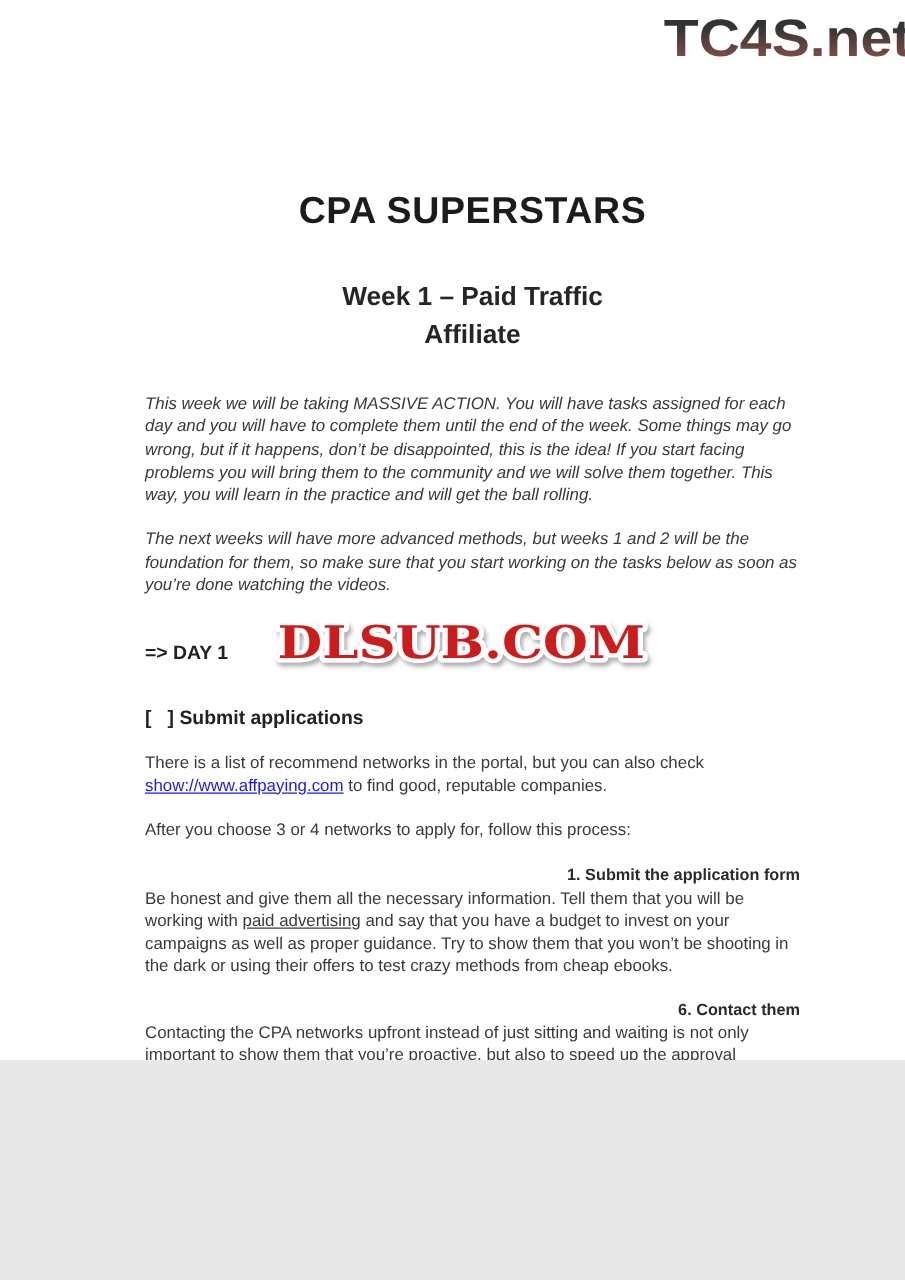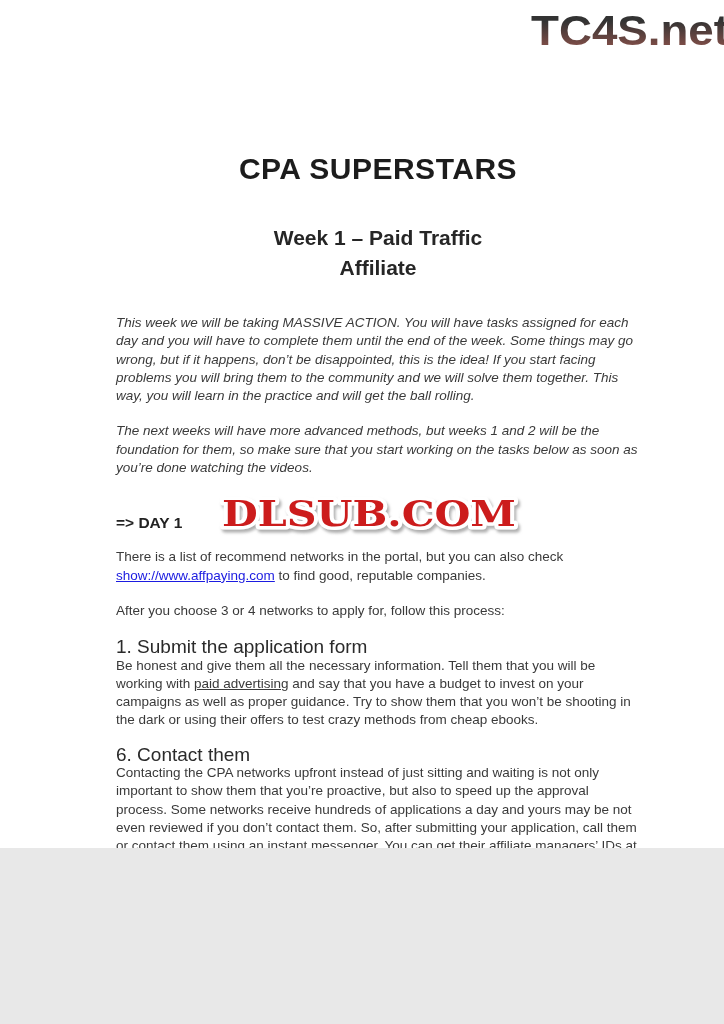--- a/index.html
+++ b/index.html
@@ -52,24 +52,25 @@
     line-height:20px;
     font-weight:bold;
     color:#222222;
     white-space:pre-wrap;
   }
   .task-para { margin:0; }
   .networks-para { margin:16px 0 0 0; }
   .process-intro { margin:17px 0 0 0; }
   .step-heading {
     margin:18px 0 0 0;
-    font-size:19px;
+    font-size:13px;
     line-height:18.3px;
-    font-weight:normal;
+    font-weight:bold;
     color:#2a2a2a;
+    text-align:right;
   }
   .step-heading.second { margin-top:16px; }
   .step-body { margin:0; }
   .doc-link { color:#1b1be0; text-decoration:underline; cursor:pointer; }
   .underlined { text-decoration:underline; }
   .tc4s-logo { position:absolute; top:5px; left:531px; }
   .dlsub-logo { position:absolute; left:214px; top:487px; }
   .traders-logo { position:absolute; left:434px; top:974px; }
 </style>
 </head>
@@ -95,20 +96,21 @@
       <span style="display:block;">Week 1 – Paid Traffic</span>
       <span style="display:block;">Affiliate</span>
     </h2>
 
     <p class="intro-1">This week we will be taking MASSIVE ACTION. You will have tasks assigned for each day and you will have to complete them until the end of the week. Some things may go wrong, but if it happens, don’t be disappointed, this is the idea! If you start facing problems you will bring them to the community and we will solve them together. This way, you will learn in the practice and will get the ball rolling.</p>
 
     <p class="intro-2">The next weeks will have more advanced methods, but weeks 1 and 2 will be the foundation for them, so make sure that you start working on the tasks below as soon as you’re done watching the videos.</p>
 
     <h3 class="day-heading">=&gt; DAY 1</h3>
 
+    <h3 class="task-heading">[   ] Submit applications</h3>
 
 
     <p class="networks-para"><span>There is a list of recommend networks in the portal, but you can also check </span><a class="doc-link">show://www.affpaying.com</a><span> to find good, reputable companies.</span></p>
 
     <p class="process-intro">After you choose 3 or 4 networks to apply for, follow this process:</p>
 
     <h4 class="step-heading">1. Submit the application form</h4>
     <p class="step-body"><span>Be honest and give them all the necessary information. Tell them that you will be working with </span><span class="underlined">paid advertising</span><span> and say that you have a budget to invest on your campaigns as well as proper guidance. Try to show them that you won’t be shooting in the dark or using their offers to test crazy methods from cheap ebooks.</span></p>
 
     <h4 class="step-heading second">6. Contact them</h4>

